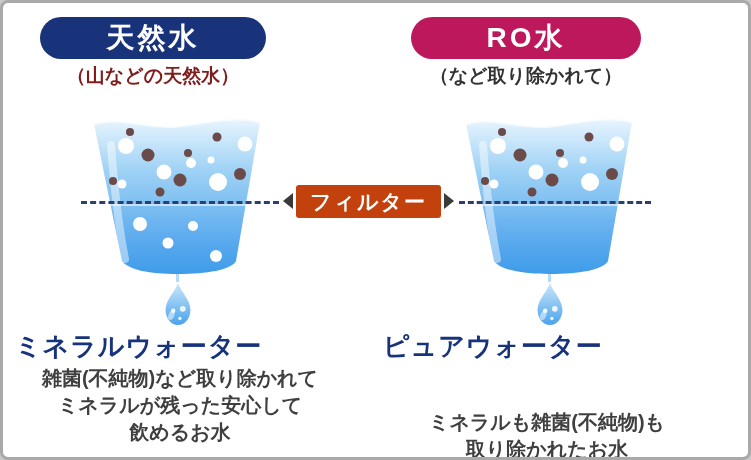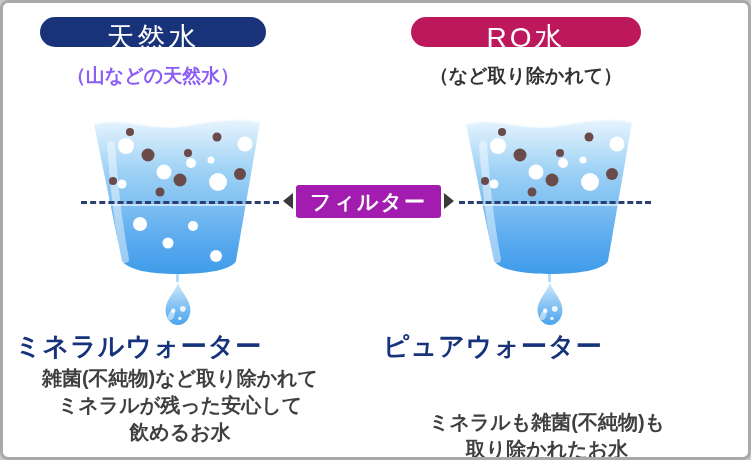--- a/index.html
+++ b/index.html
@@ -2,22 +2,22 @@
 <html><head>
 <meta charset="utf-8">
 <style>
   html,body{margin:0;padding:0;background:#c9c9c9;font-family:"Liberation Sans","DejaVu Sans",sans-serif;}
   .card{
     position:relative;width:751px;height:460px;box-sizing:border-box;
     background:#ffffff;border:3px solid #a9a9a9;border-radius:8px;overflow:hidden;
   }
   .abs{position:absolute;}
   .pill{
-    height:30px;line-height:42px;border-radius:22px;text-align:center;
-    font-weight:normal;font-size:28px;letter-spacing:3px;color:#fff;z-index:4;
+    height:42px;line-height:42px;border-radius:22px;text-align:center;
+    font-weight:bold;font-size:28px;letter-spacing:3px;color:#fff;z-index:4;
   }
   .pill-left{left:37px;top:14px;width:226px;background:#19337a;}
   .pill-right{left:408px;top:14px;width:230px;background:#3db5e6;}
   .subtitle{
     top:60px;height:26px;line-height:26px;text-align:center;
     font-weight:bold;font-size:19px;color:#333333;
   }
   .subtitle-left{left:12px;width:276px;}
   .subtitle-right{left:385px;width:276px;}
   .cup{width:172px;height:165px;top:110px;z-index:1;}
@@ -57,21 +57,21 @@
   .desc-line{white-space:nowrap;}
 </style>
 </head>
 <body>
 
 <div class="card">
 
   <div class="abs pill pill-left" style="background: rgb(25, 51, 122); color: rgb(255, 255, 255);">天然水</div>
   <div class="abs pill pill-right" style="background: #be185d; color: rgb(255, 255, 255);">RO水</div>
 
-  <div class="abs subtitle subtitle-left" style="color: #8b5cf6;">（山などの天然水）</div>
+  <div class="abs subtitle subtitle-left" style="color: #7f1d1d;">（山などの天然水）</div>
   <div class="abs subtitle subtitle-right" style="color: rgb(51, 51, 51);">（など取り除かれて）</div>
 
   <svg class="abs cup cup-left" viewBox="0 0 172 165">
       <defs>
         <linearGradient id="wg0" x1="0" y1="0" x2="0" y2="1">
        <stop offset="0" stop-color="#e8f5fe"></stop>
        <stop offset="0.33" stop-color="#9fd2f5"></stop>
        <stop offset="0.8" stop-color="#58a9ee"></stop>
        <stop offset="1" stop-color="#3f9ce9"></stop>
      </linearGradient>
@@ -125,21 +125,21 @@
       <circle cx="89" cy="67" r="6.5" fill="#6b4a4a" opacity="1"></circle>
       <circle cx="22" cy="68" r="4" fill="#6b4a4a" opacity="1"></circle>
       <circle cx="69" cy="79" r="4.5" fill="#6b4a4a" opacity="1"></circle>
       <circle cx="149" cy="61" r="6" fill="#6b4a4a" opacity="1"></circle>
     </svg>
 
   <div class="abs dash dash-left" style="border-top-color: rgb(43, 64, 112);"></div>
   <div class="abs dash dash-right" style="border-top-color: rgb(43, 64, 112);"></div>
 
   <div class="abs tri tri-left" style="border-right-color: rgb(58, 58, 58);"></div>
-  <div class="abs filter-box" style="background: #a21caf; color: rgb(255, 255, 255);">フィルター</div>
+  <div class="abs filter-box" style="background: #c2410c; color: rgb(255, 255, 255);">フィルター</div>
   <div class="abs tri tri-right" style="border-left-color: rgb(58, 58, 58);"></div>
 
   <div class="abs drip drip-left"></div>
   <div class="abs drip drip-right"></div>
 
   <svg class="abs droplet droplet-left" viewBox="0 0 34 48">
       <defs>
         <linearGradient id="dg0" x1="0" y1="0" x2="0" y2="1">
        <stop offset="0" stop-color="#cfe9fb"></stop>
        <stop offset="1" stop-color="#4aa3ec"></stop>

